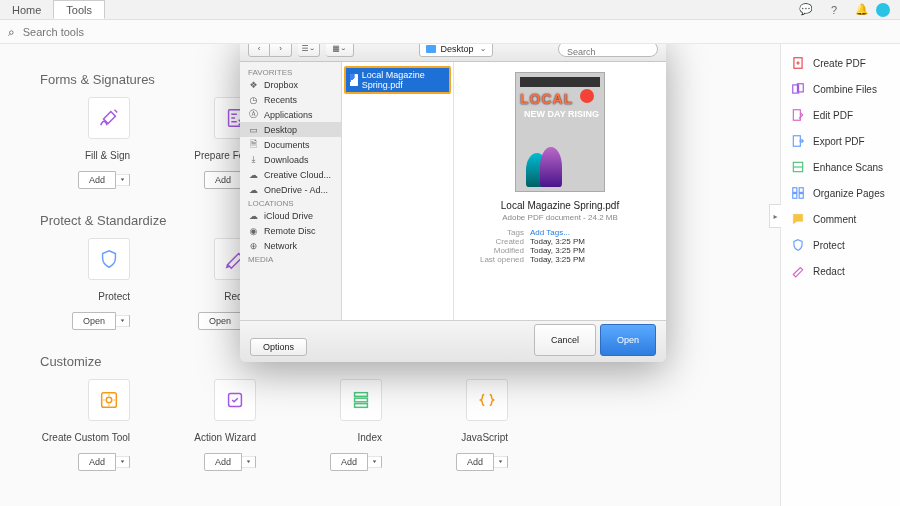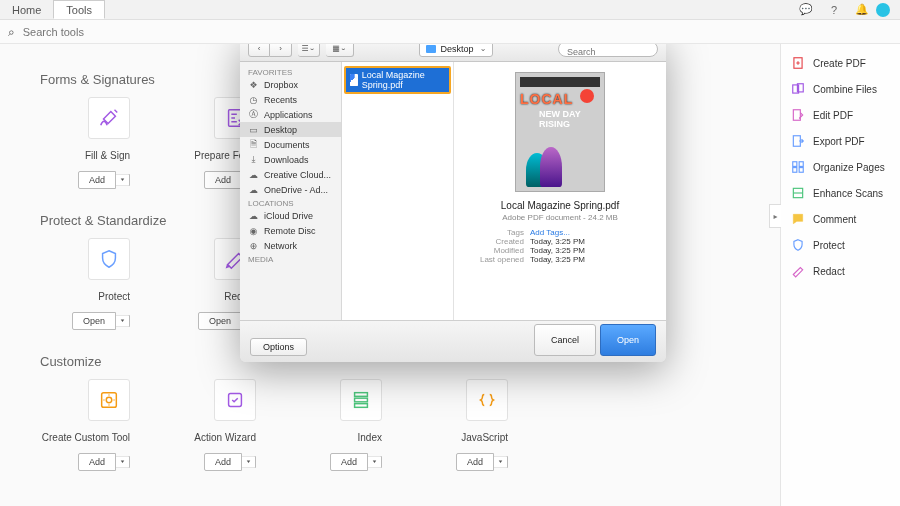--- a/index.html
+++ b/index.html
@@ -62,21 +62,21 @@
   .dfilecol { width:112px; background:#fff; border-right:1px solid #e2e2e2; padding-top:2px;}
   .fileentry { display:flex; align-items:center; gap:4px; font-size:9px; color:#fff; background:#1e6fd6; border:2px solid #f5a623; margin:2px; padding:2px 4px; border-radius:2px;}
   .fileentry .fi { width:10px; height:12px; background:#fff; border-radius:1px; display:inline-block; background:linear-gradient(#fff,#eee); position:relative;}
   .fileentry .fi::after{content:""; position:absolute; inset:0; background:linear-gradient(135deg,#3b82f6 40%,#fff 40%); clip-path:polygon(0 0,60% 0,60% 40%,100% 40%,100% 100%,0 100%); border-radius:1px; font-size:0;}
   
   .dpreview { flex:1; display:flex; flex-direction:column; align-items:center; padding:10px 10px 0 10px; color:#333; background:#fff;}
   .preview-img { width:90px; height:120px; background:#cfcfcf; border:1px solid #aaa; position:relative; overflow:hidden;}
   .preview-img .sun{position:absolute;top:16px;right:10px;width:14px;height:14px;background:#f44336;border-radius:50%;}
   .preview-img .band{position:absolute;top:4px;left:4px;right:4px;height:10px;background:#333;}
   .preview-img .local{position:absolute;top:18px;left:4px;font-family:Impact,Arial;color:#ff7043;font-size:14px;letter-spacing:1px;font-weight:bold;text-shadow:0 0 2px #000;}
-  .preview-img .rising{position:absolute;top:36px;left:23px;color:#fff;font-size:9px;font-weight:bold;line-height:10px;}
+  .preview-img .rising{position:absolute;top:36px;left:8px;color:#fff;font-size:9px;font-weight:bold;line-height:10px;}
   .preview-img .ppl{position:absolute;bottom:4px;left:10px;width:22px;height:34px;background:linear-gradient(#00bcd4,#006064);border-radius:50% 50% 10% 10%;}
   .preview-img .ppl2{position:absolute;bottom:4px;left:24px;width:22px;height:40px;background:linear-gradient(#ba68c8,#4a148c);border-radius:50% 50% 10% 10%;}
   .previewname{font-size:10px;color:#222;margin-top:8px;}
   .previewmeta{font-size:8px;color:#888;margin-top:2px;}
   .metarows{margin-top:6px; font-size:8px; color:#444; width:100%;}
   .metarow{display:flex;}
   .metarow .k{width:60px;text-align:right;color:#999;margin-right:6px;}
   .metarow .v{color:#333;}
   .metarow .vlink{color:#2a7be4;}
   
@@ -390,40 +390,40 @@
         <span class="ri">
           <svg width="14" height="14" viewBox="0 0 24 24" fill="none" stroke="#6a9fff" stroke-width="2">
             <rect x="4" y="3" width="12" height="18"></rect>
             <path d="M14 12h7M18 9l3 3-3 3"></path>
           </svg>
         </span>
         <span>Export PDF</span>
       </div>
     <div class="item">
         <span class="ri">
+          <svg width="14" height="14" viewBox="0 0 24 24" fill="none" stroke="#4cc57c" stroke-width="2">
+            <rect x="4" y="4" width="16" height="16"></rect>
+            <path d="M4 12h16"></path>
+          </svg>
+        </span>
+        <span>Enhance Scans</span>
+      </div>
+    <div class="item">
+        <span class="ri">
           <svg width="14" height="14" viewBox="0 0 24 24" fill="none" stroke="#6a9fff" stroke-width="2">
             <rect x="3" y="3" width="7" height="8"></rect>
             <rect x="14" y="3" width="7" height="8"></rect>
             <rect x="3" y="13" width="7" height="8"></rect>
             <rect x="14" y="13" width="7" height="8"></rect>
           </svg>
         </span>
         <span>Organize Pages</span>
       </div>
     <div class="item">
         <span class="ri">
-          <svg width="14" height="14" viewBox="0 0 24 24" fill="none" stroke="#4cc57c" stroke-width="2">
-            <rect x="4" y="4" width="16" height="16"></rect>
-            <path d="M4 12h16"></path>
-          </svg>
-        </span>
-        <span>Enhance Scans</span>
-      </div>
-    <div class="item">
-        <span class="ri">
           <svg width="14" height="14" viewBox="0 0 24 24" fill="#f5c542" stroke="#f5c542" stroke-width="1">
             <path d="M4 4h16v12H10l-6 4z"></path>
           </svg>
         </span>
         <span>Comment</span>
       </div>
     <div class="item">
         <span class="ri">
           <svg width="14" height="14" viewBox="0 0 24 24" fill="none" stroke="#6a9fff" stroke-width="2">
             <path d="M12 3l7 3v5c0 5-3 8-7 10-4-2-7-5-7-10V6z"></path>

